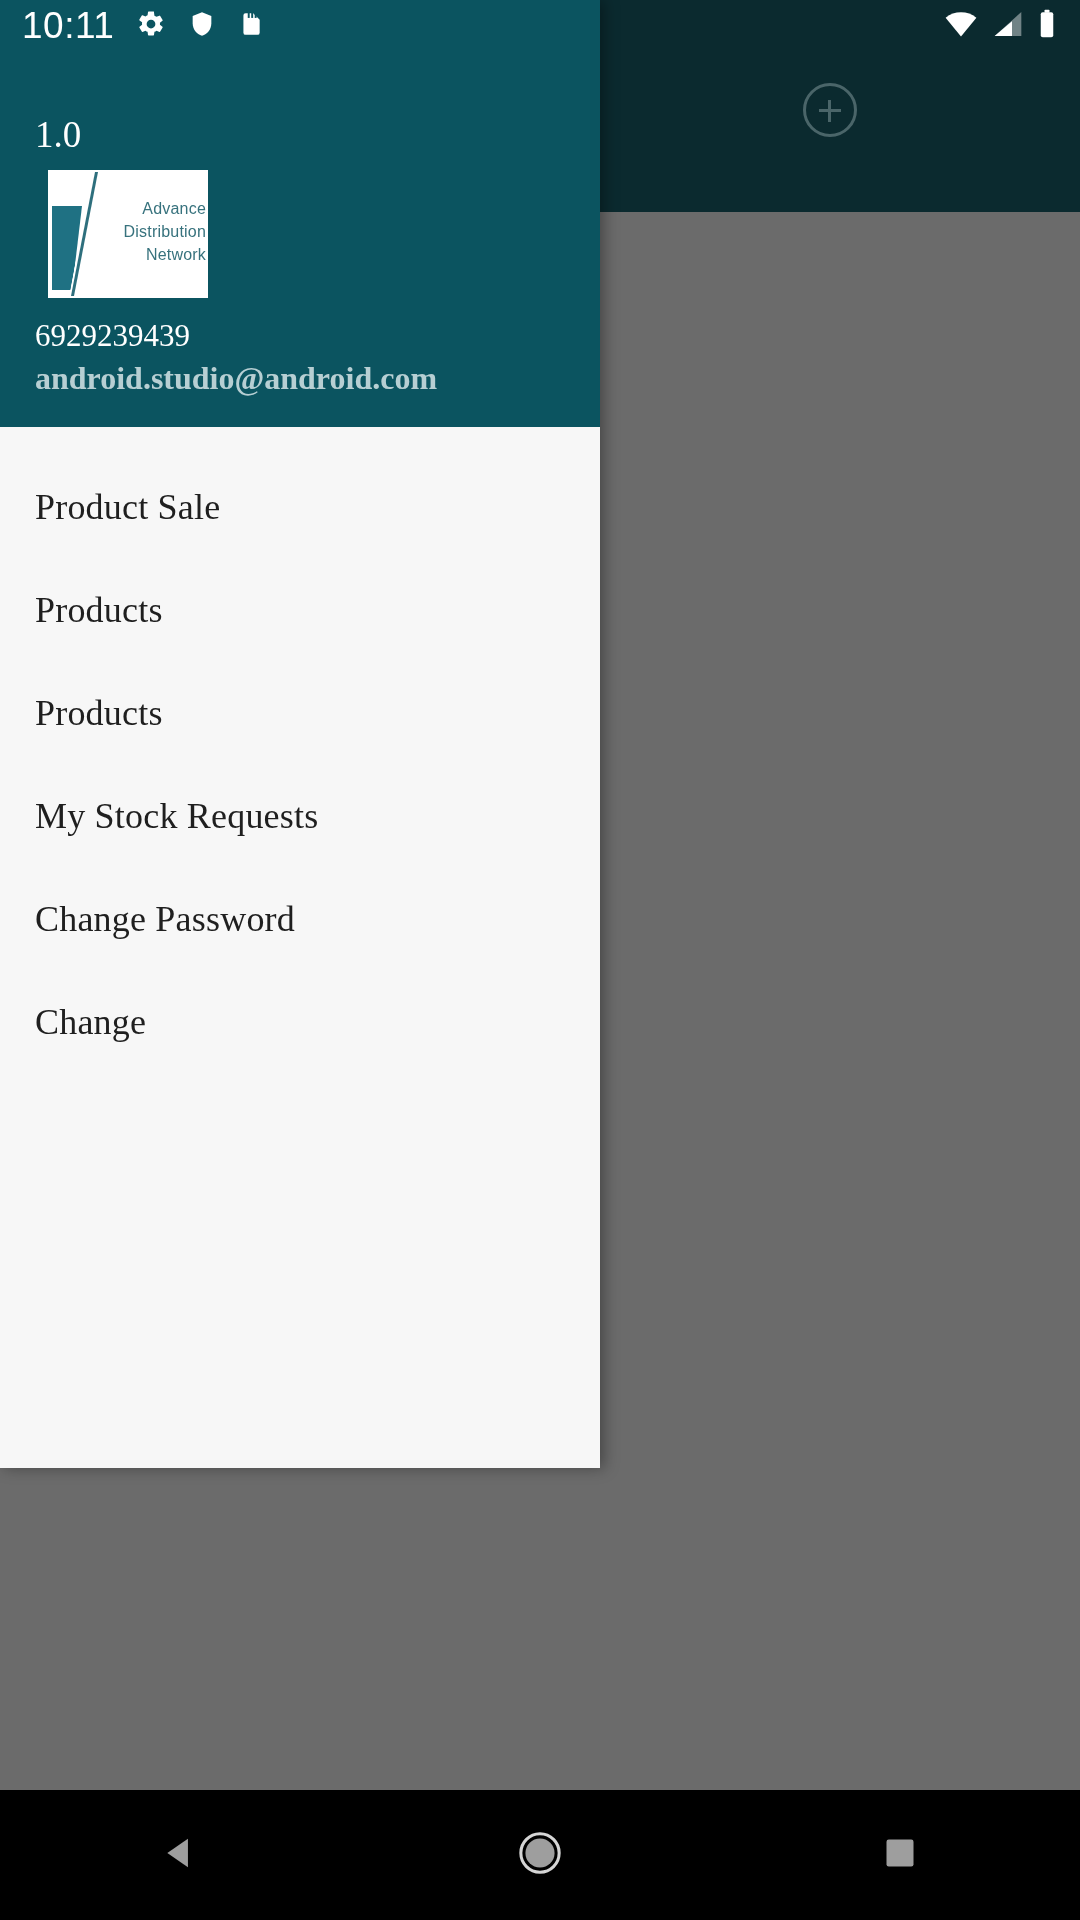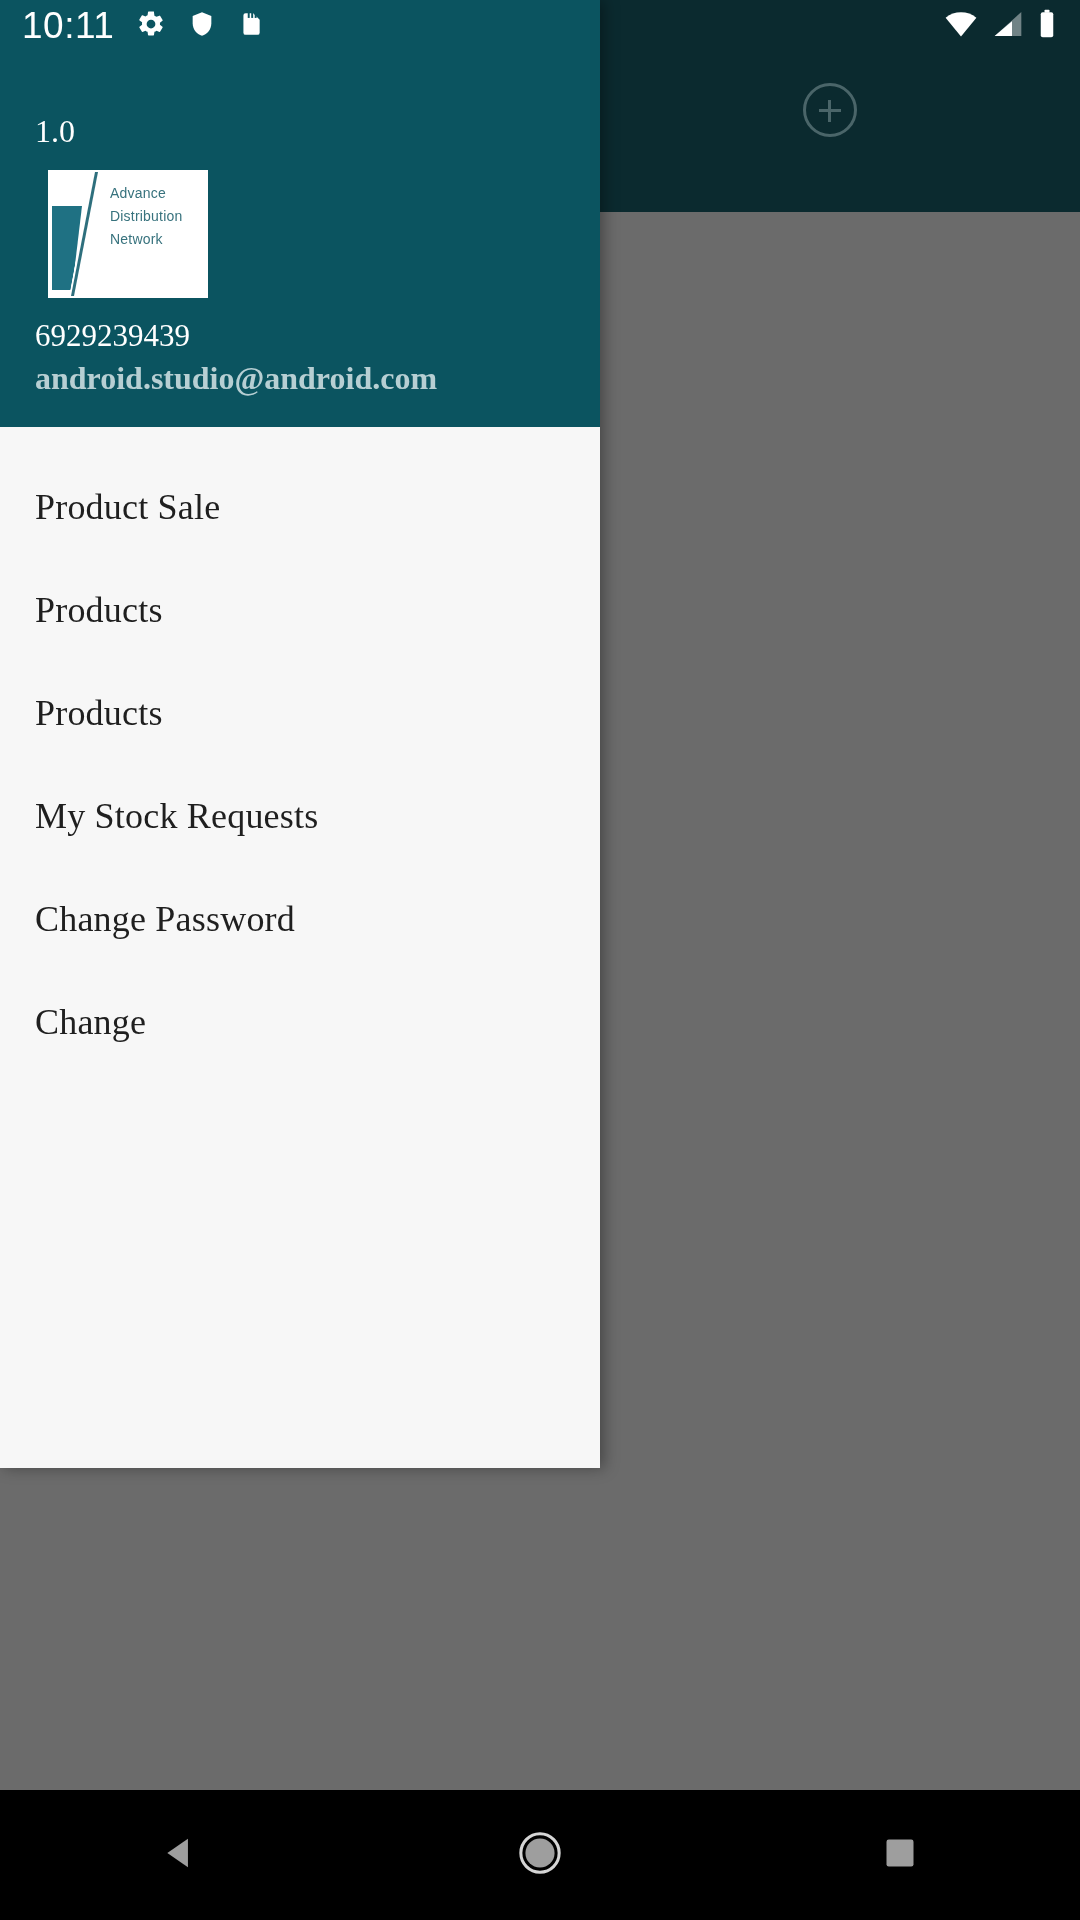--- a/index.html
+++ b/index.html
@@ -101,46 +101,47 @@
   .drawer-header {
     position: relative;
     width: 600px;
     height: 427px;
     background: #0b5460;
     box-sizing: border-box;
   }
   .drawer-version {
     position: absolute;
     left: 35px; top: 113px;
-    font-size: 32px;
+    font-size: 37px;
     color: #ffffff;
     font-family: "Liberation Serif", serif;
   }
   .logo-card {
     position: absolute;
     left: 48px; top: 170px;
     width: 160px; height: 128px;
     background: #ffffff;
     overflow: hidden;
   }
   .logo-mark {
     position: absolute;
     left: 0; top: 0;
     width: 62px; height: 128px;
     overflow: hidden;
   }
   .logo-text {
     position: absolute;
-    left: 62px; top: 12px;
+    left: 62px; top: 27px;
     width: 96px;
     font-family: "Liberation Sans", sans-serif;
-    font-size: 14px;
+    font-size: 16px;
     line-height: 23px;
     color: #37727d;
     letter-spacing: 0.2px;
+    text-align: right;
   }
   .drawer-phone {
     position: absolute;
     left: 35px; top: 318px;
     font-size: 31px;
     color: #ffffff;
     font-family: "Liberation Serif", serif;
   }
   .drawer-email {
     position: absolute;

